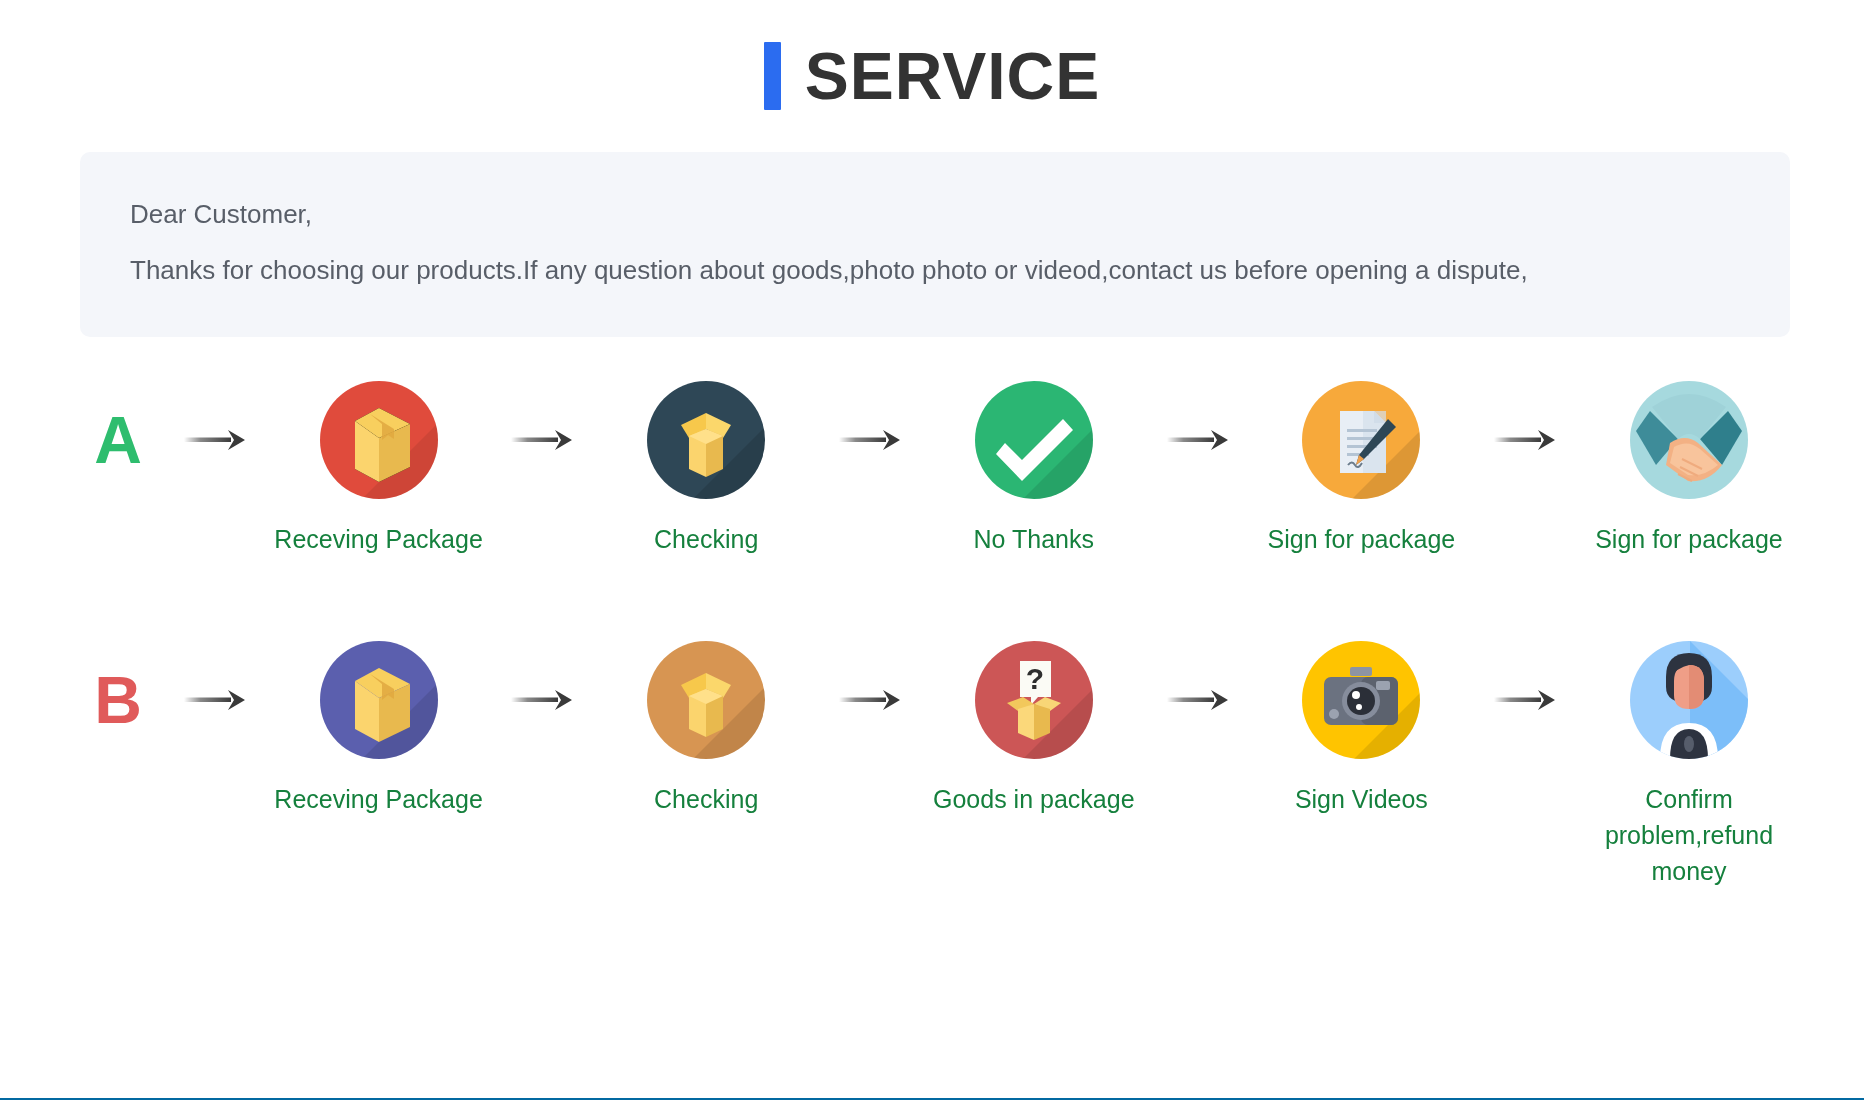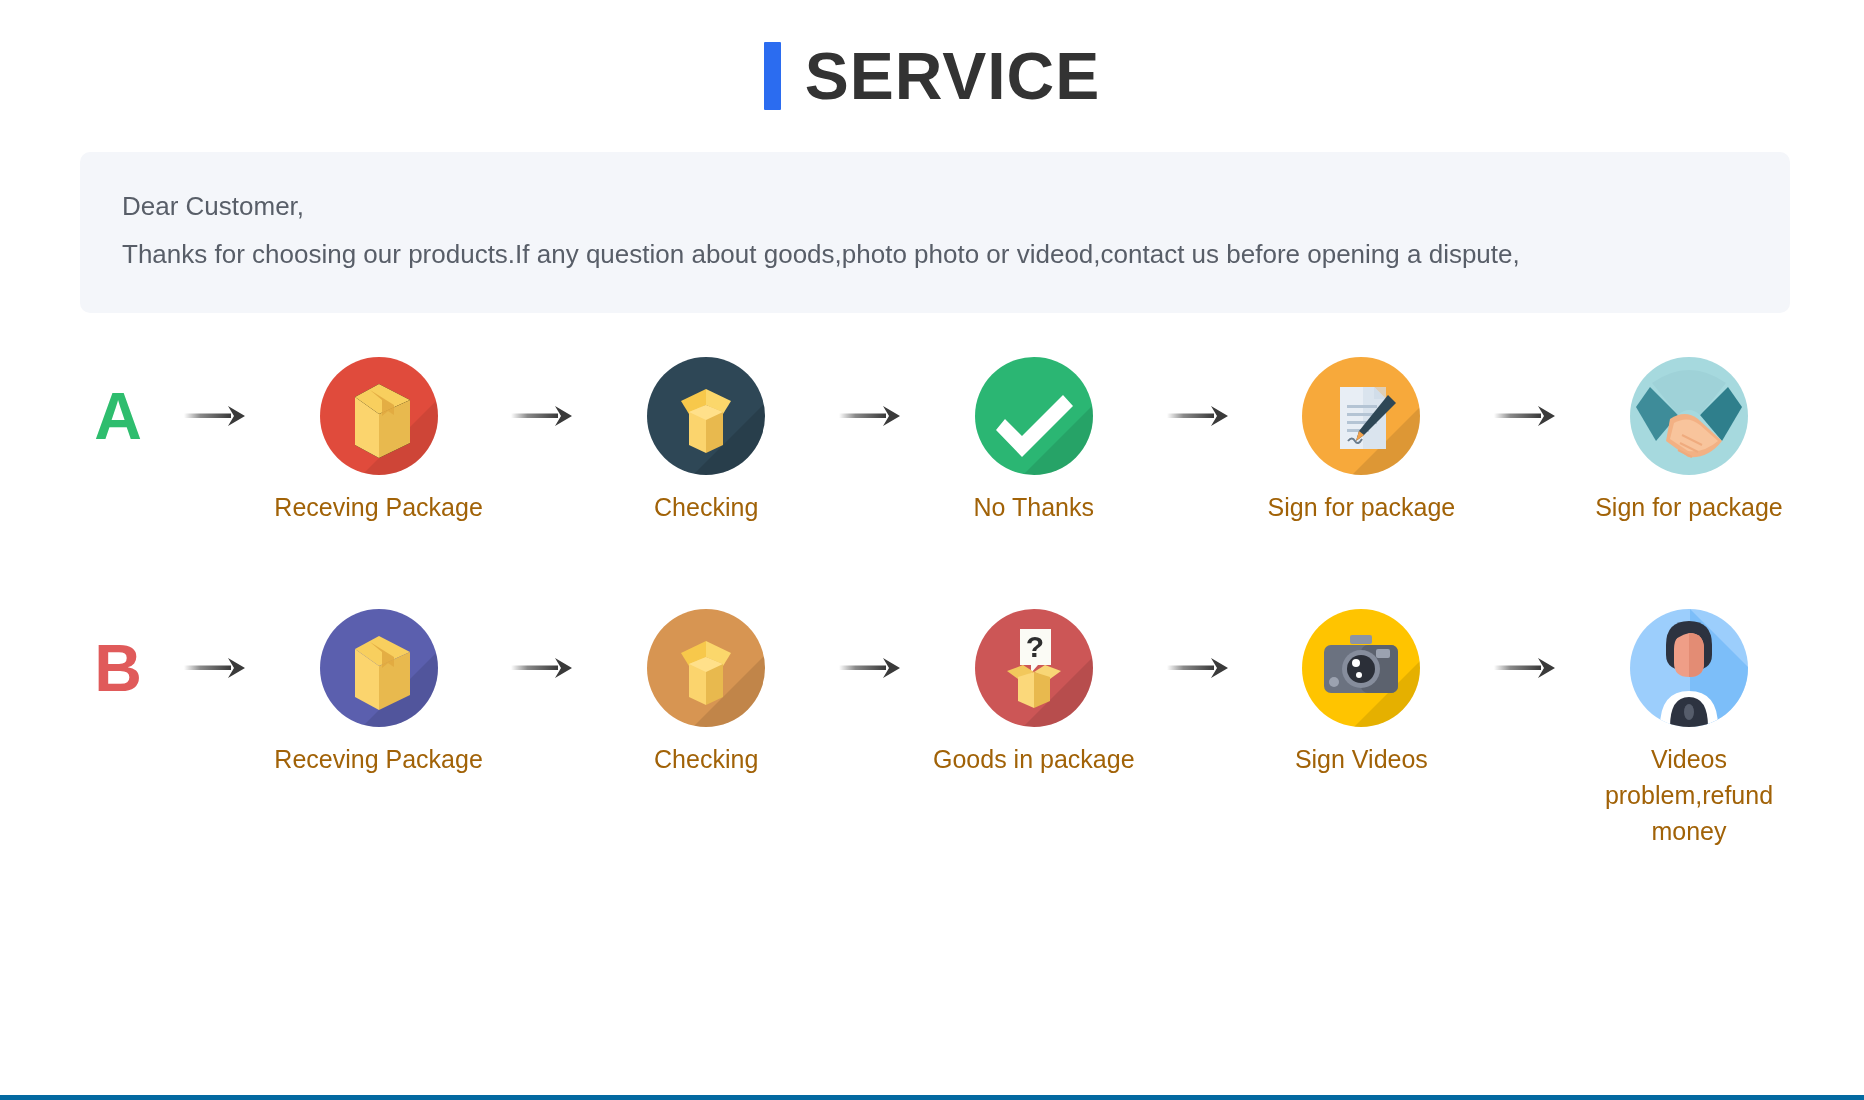--- a/index.html
+++ b/index.html
@@ -12,21 +12,21 @@
     background: #ffffff;
     font-family: "Liberation Sans", sans-serif;
     overflow: hidden;
   }
   .page {
     position: relative;
     width: 1864px;
     height: 1100px;
     background: #ffffff;
     box-sizing: border-box;
-    border-bottom: 5px solid #0369a1;
+    border-bottom: 2px solid #0369a1;
   }
 
   
   .title-row {
     display: flex;
     align-items: center;
     justify-content: center;
     padding-top: 42px;
     gap: 24px;
   }
@@ -46,21 +46,21 @@
 
   
   .notice {
     margin: 42px 74px 0 80px;
     background: #f4f6fa;
     border-radius: 10px;
     padding: 26px 34px 30px 34px;
     box-sizing: border-box;
   }
   .notice p {
-    margin: 8px;
+    margin: 16px;
     color: #585e68;
     font-size: 26px;
     line-height: 1.55;
     font-weight: 400;
   }
 
   
   .flow {
     margin-top: 44px;
     padding: 0 60px 0 70px;
@@ -108,23 +108,23 @@
   .icon-wrap {
     width: 118px;
     height: 118px;
     border-radius: 50%;
     position: relative;
     overflow: hidden;
     flex: 0 0 auto;
   }
   .icon-wrap svg { display: block; }
   .step-label {
-    margin-top: 14px;
+    margin-top: 22px;
     font-size: 25px;
-    color: #a16207;
+    color: #15803d;
     text-align: center;
     line-height: 1.45;
     font-weight: 400;
   }
 </style>
 </head>
 <body>
 
 <div class="page">
 
@@ -371,18 +371,18 @@
             <path d="M60 0 L118 58 L118 118 L60 118 Z" fill="#63b0f5" opacity="0.55"></path>
             <path d="M36 36 Q36 12 59 12 Q82 12 82 36 L82 46 Q82 62 59 62 Q36 62 36 46 Z" fill="#2d3340"></path>
             <path d="M44 40 Q44 24 59 24 Q74 24 74 40 L74 54 Q74 68 59 68 Q44 68 44 54 Z" fill="#ef9e87"></path>
             <path d="M59 24 Q74 24 74 40 L74 54 Q74 68 59 68 Z" fill="#e38c74"></path>
             <path d="M38 30 Q40 14 59 14 Q78 14 80 32 Q70 22 59 24 Q48 26 38 38 Z" fill="#2d3340"></path>
             <path d="M30 118 Q30 82 59 82 Q88 82 88 118 Z" fill="#ffffff"></path>
             <path d="M40 118 Q40 88 59 88 Q78 88 78 118 Z" fill="#2d3340"></path>
             <ellipse cx="59" cy="103" rx="5" ry="8" fill="#565d6b"></ellipse>
           </svg>
         </div>
-        <div class="step-label">Videos problem,refund money</div>
+        <div class="step-label">Confirm problem,refund money</div>
       </div>
     </div>
 
   </div>
 </div>
 
 </body></html>

